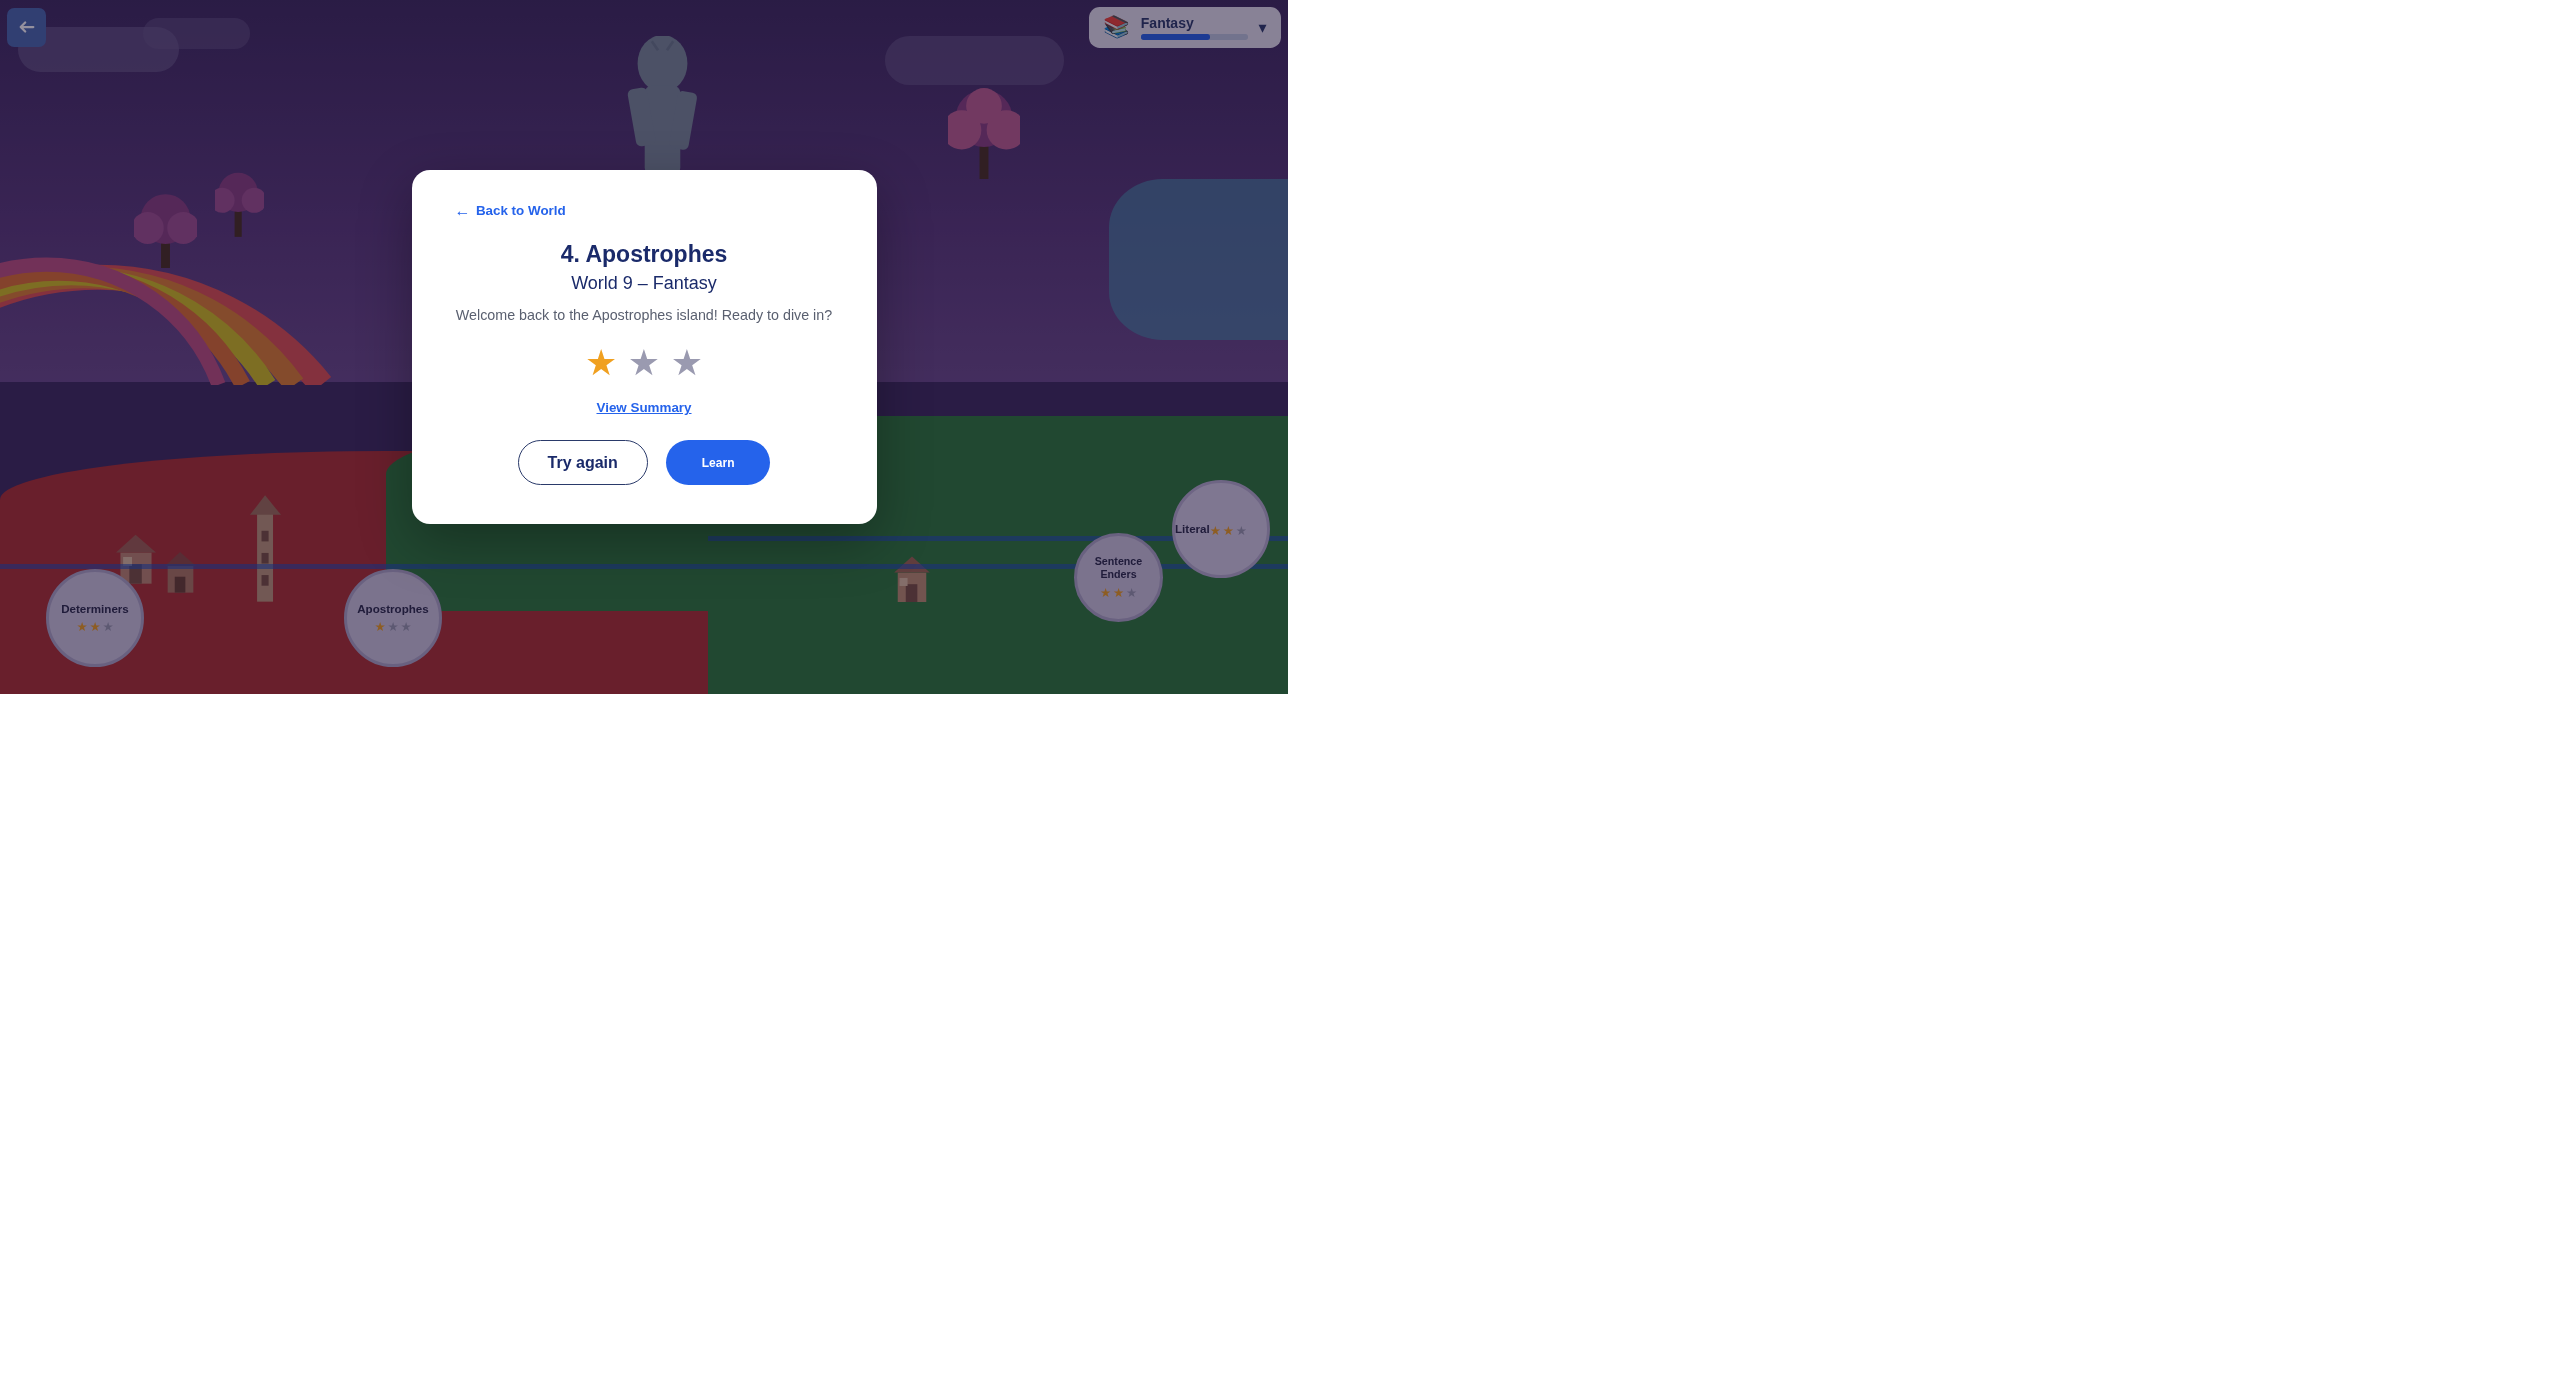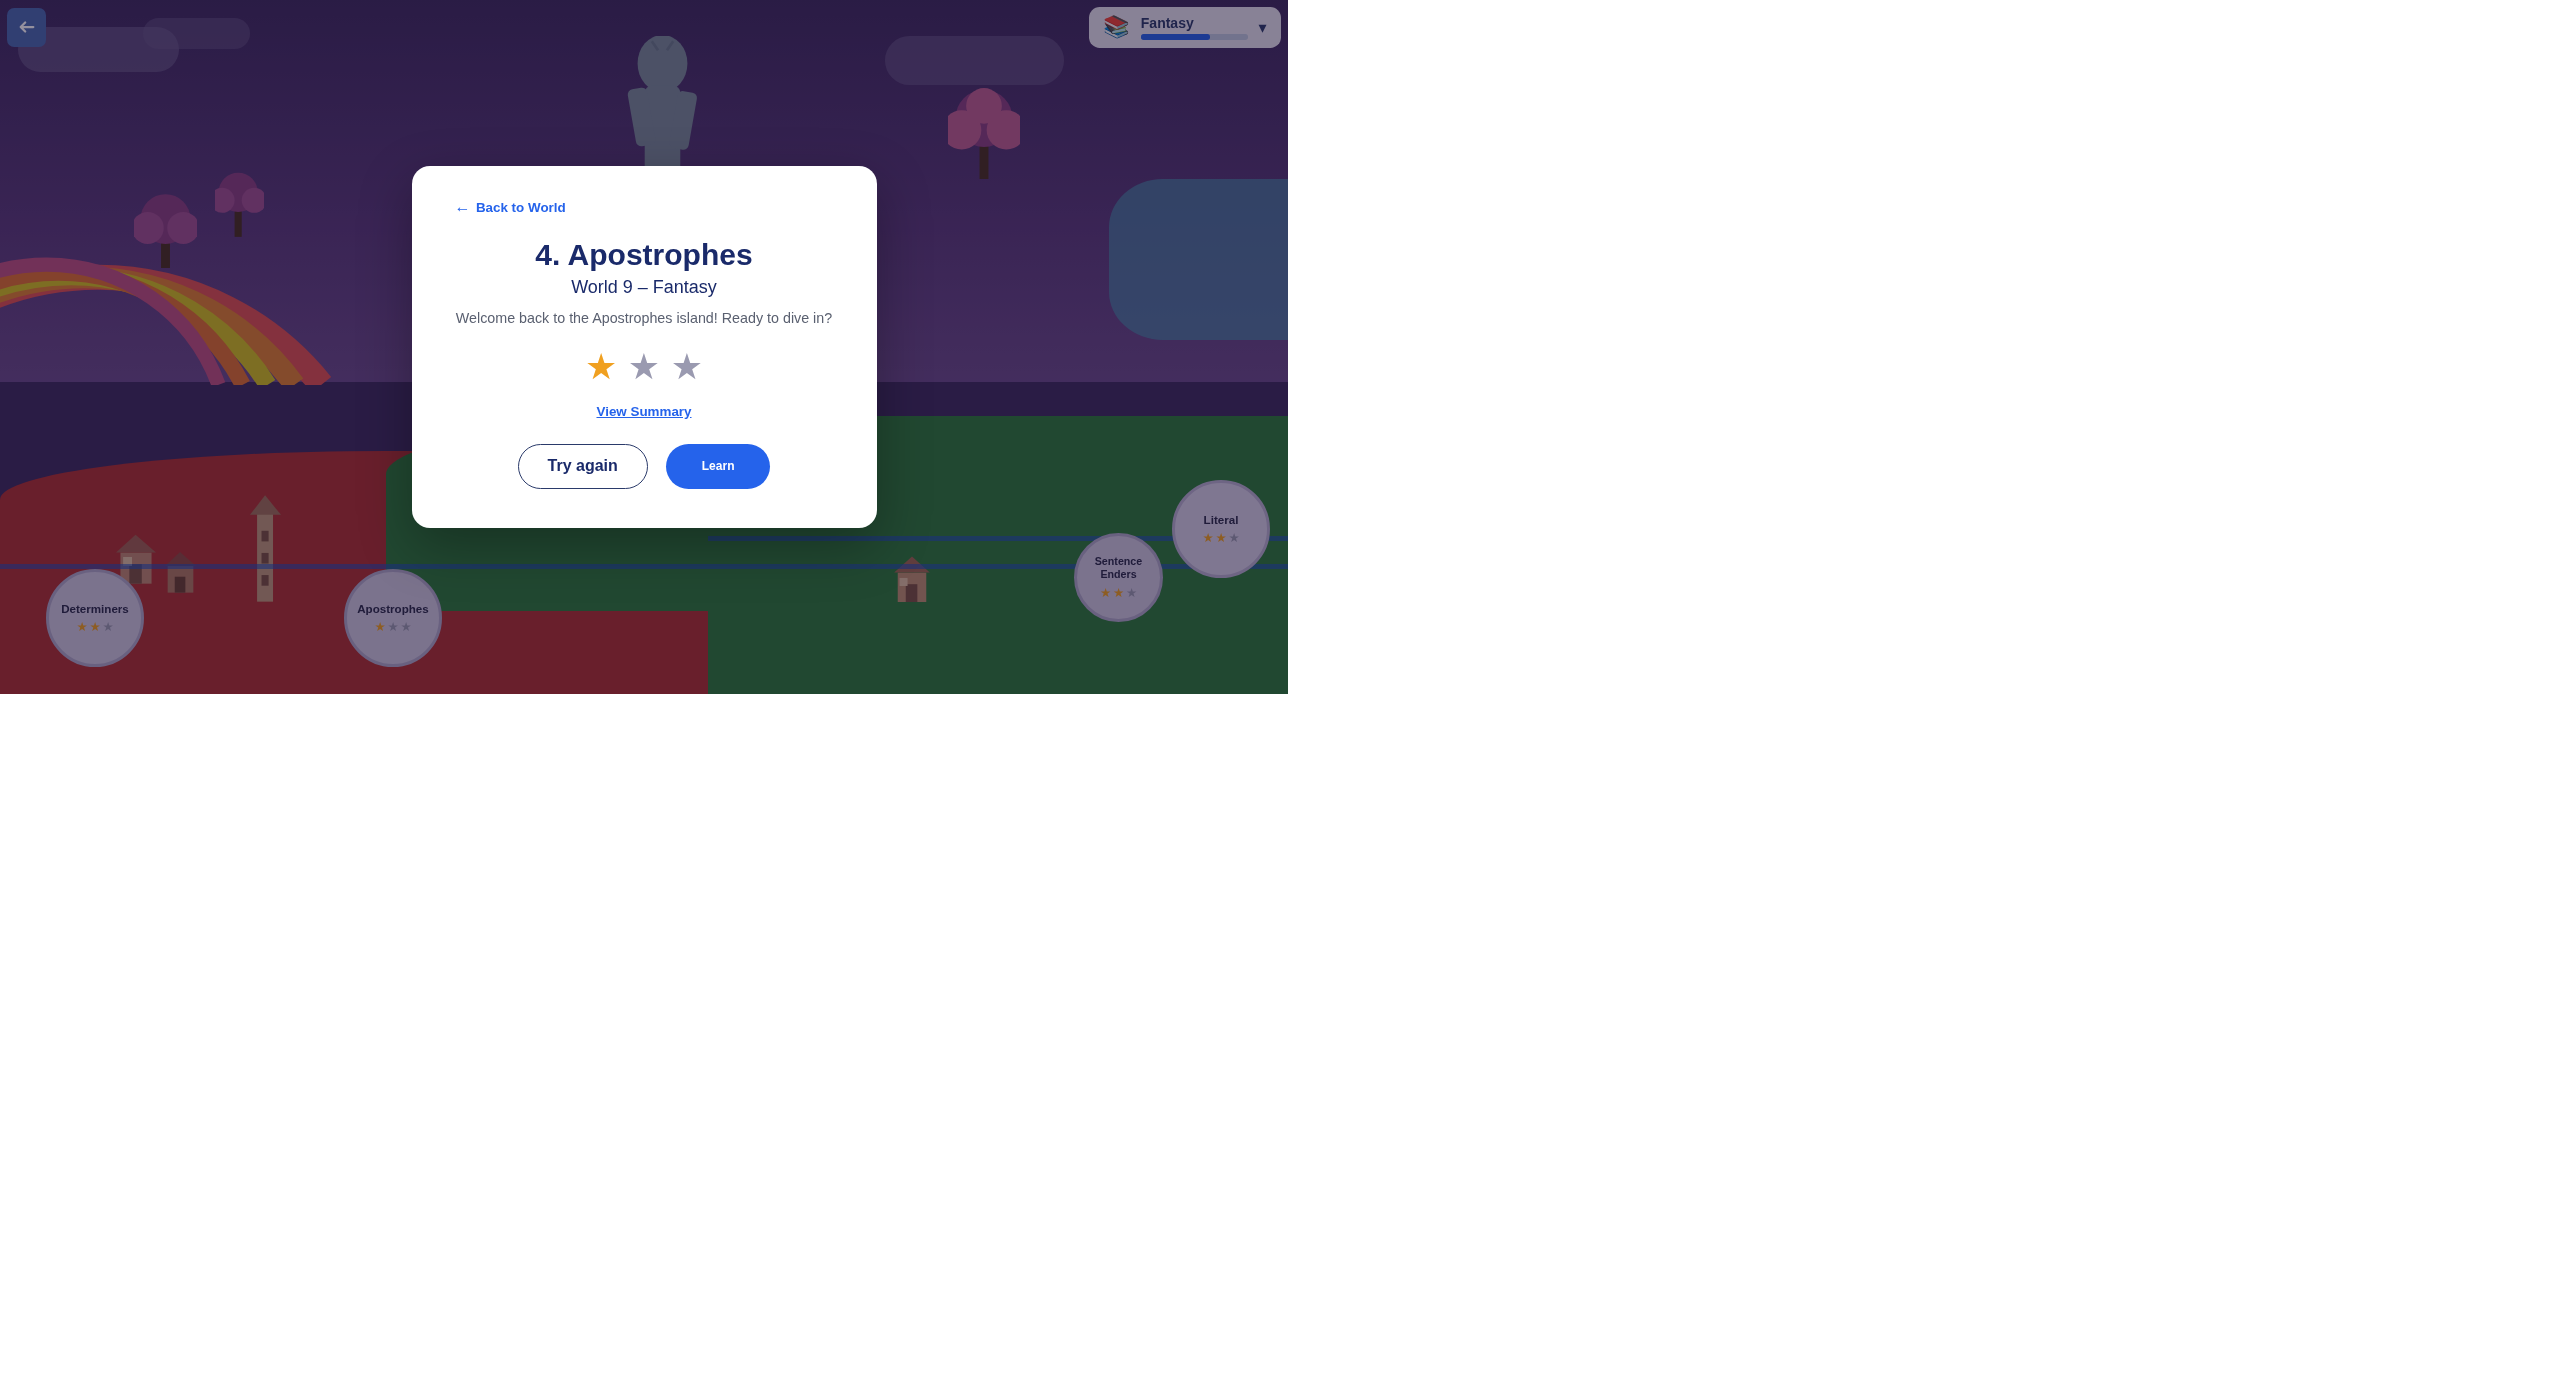--- a/index.html
+++ b/index.html
@@ -181,23 +181,22 @@
     .literal-circle {
       position: absolute;
       right: 18px;
       bottom: 116px;
       width: 98px;
       height: 98px;
       border-radius: 50%;
       background: #d8d0e8;
       border: 3.6px solid #b8b0d0;
       display: flex;
-      flex-direction: column;
-      align-items: center;
-      justify-content: center;
+      flex-direction: row;
+      align-items: center;
       cursor: pointer;
       z-index: 5;
     }
 
     
     .overlay {
       position: absolute;
       inset: 0;
       background: rgba(20, 10, 40, 0.45);
       z-index: 20;
@@ -227,21 +226,21 @@
       margin-bottom: 21.5px;
       text-decoration: none;
     }
 
     .modal-back-arrow {
       font-size: 16px;
       color: #2563eb;
     }
 
     .modal-title {
-      font-size: 30px;
+      font-size: 23px;
       font-weight: 800;
       color: #1a2a6a;
       text-align: center;
       margin-bottom: 5px;
     }
 
     .modal-subtitle {
       font-size: 18px;
       font-weight: 400;
       color: #1a2a6a;

